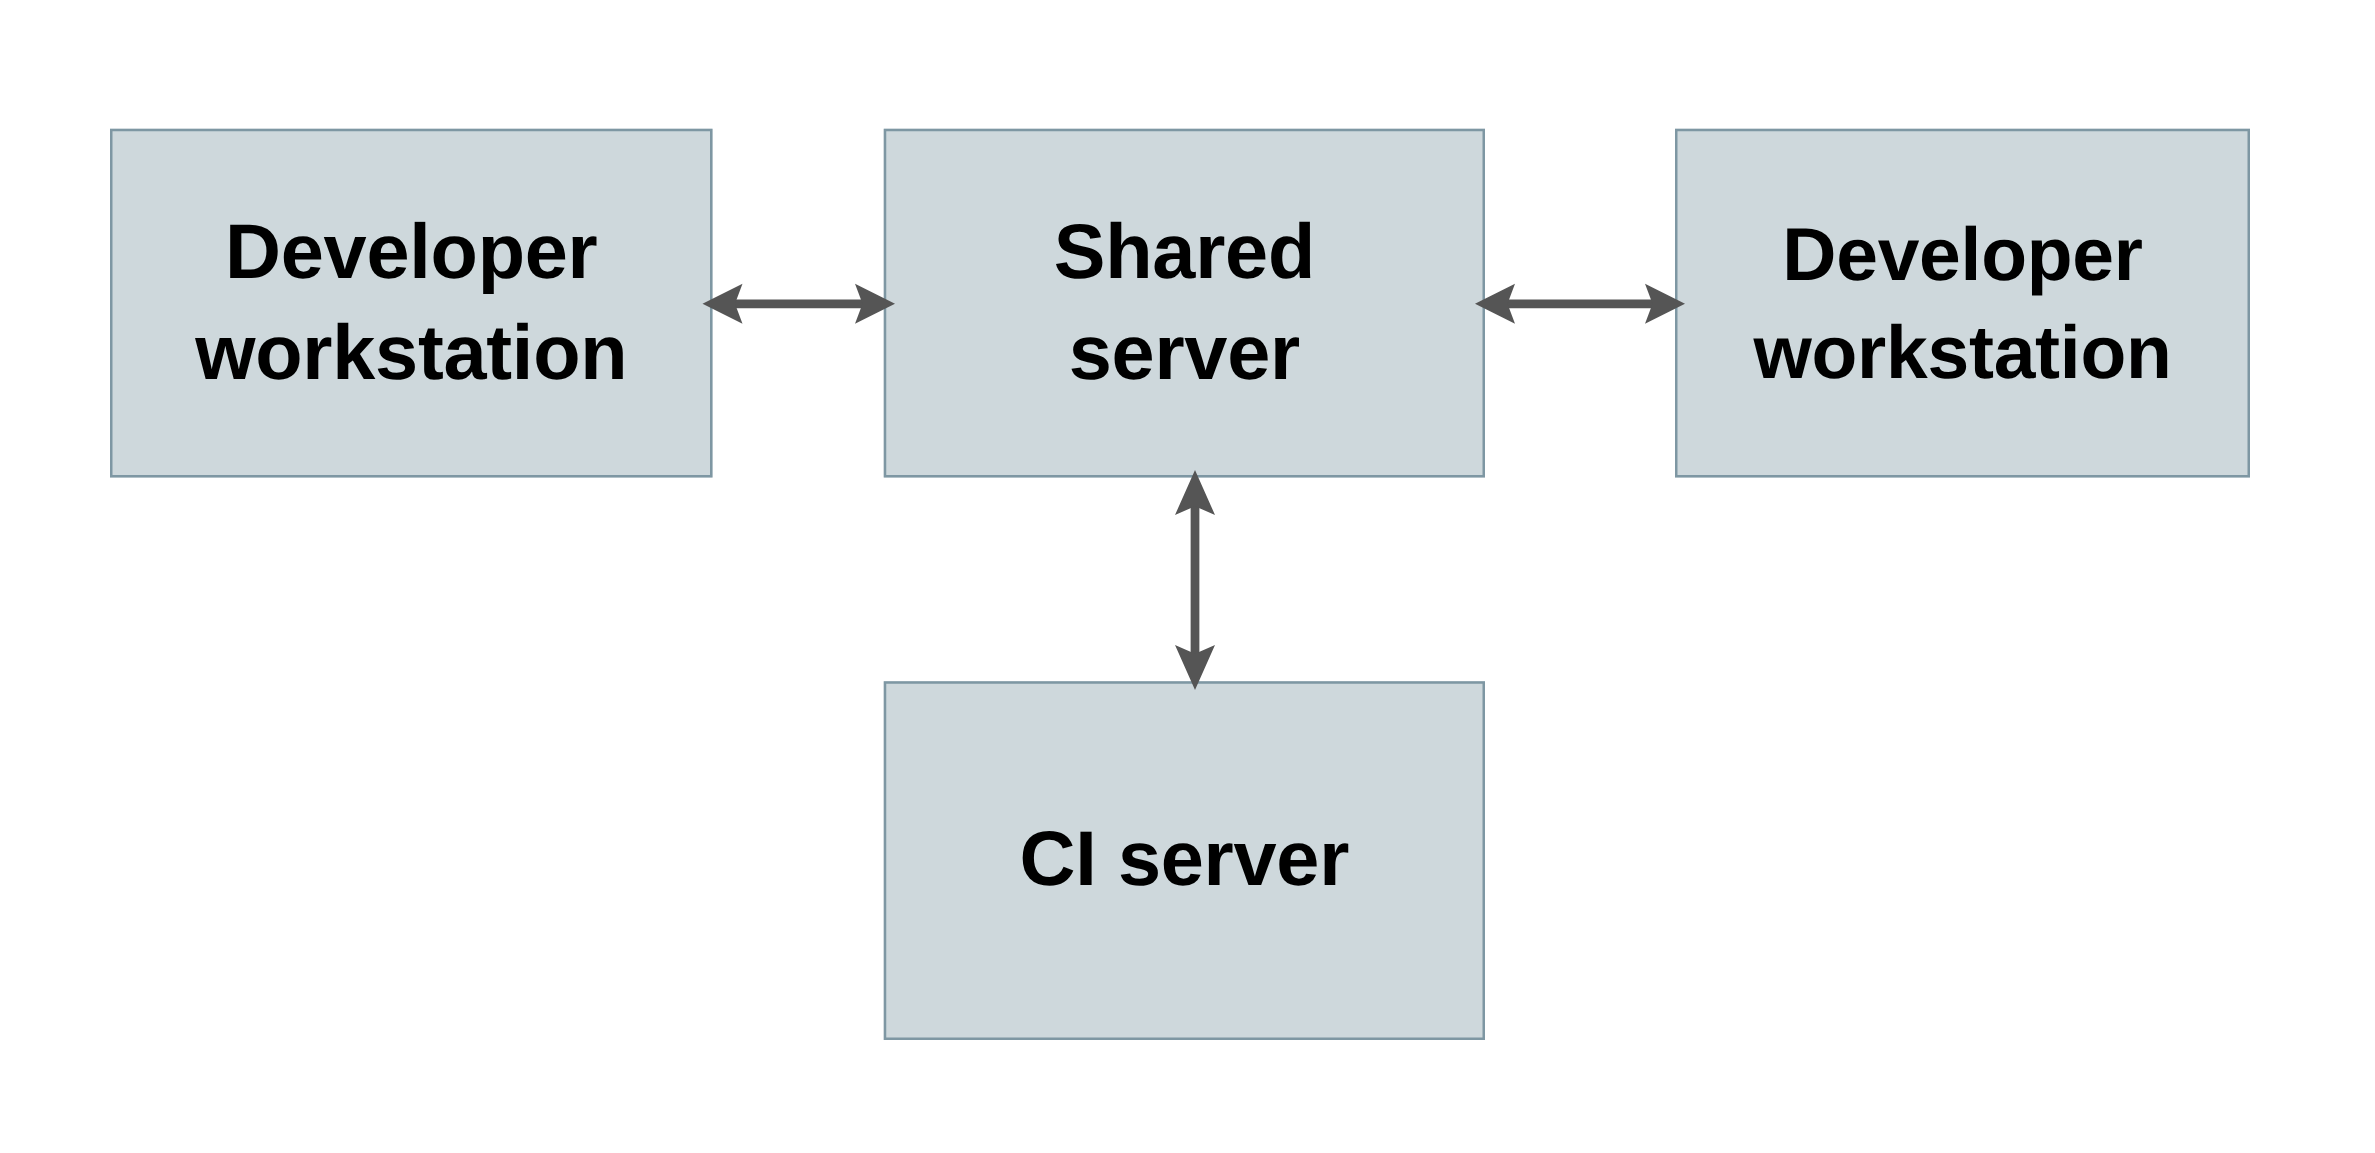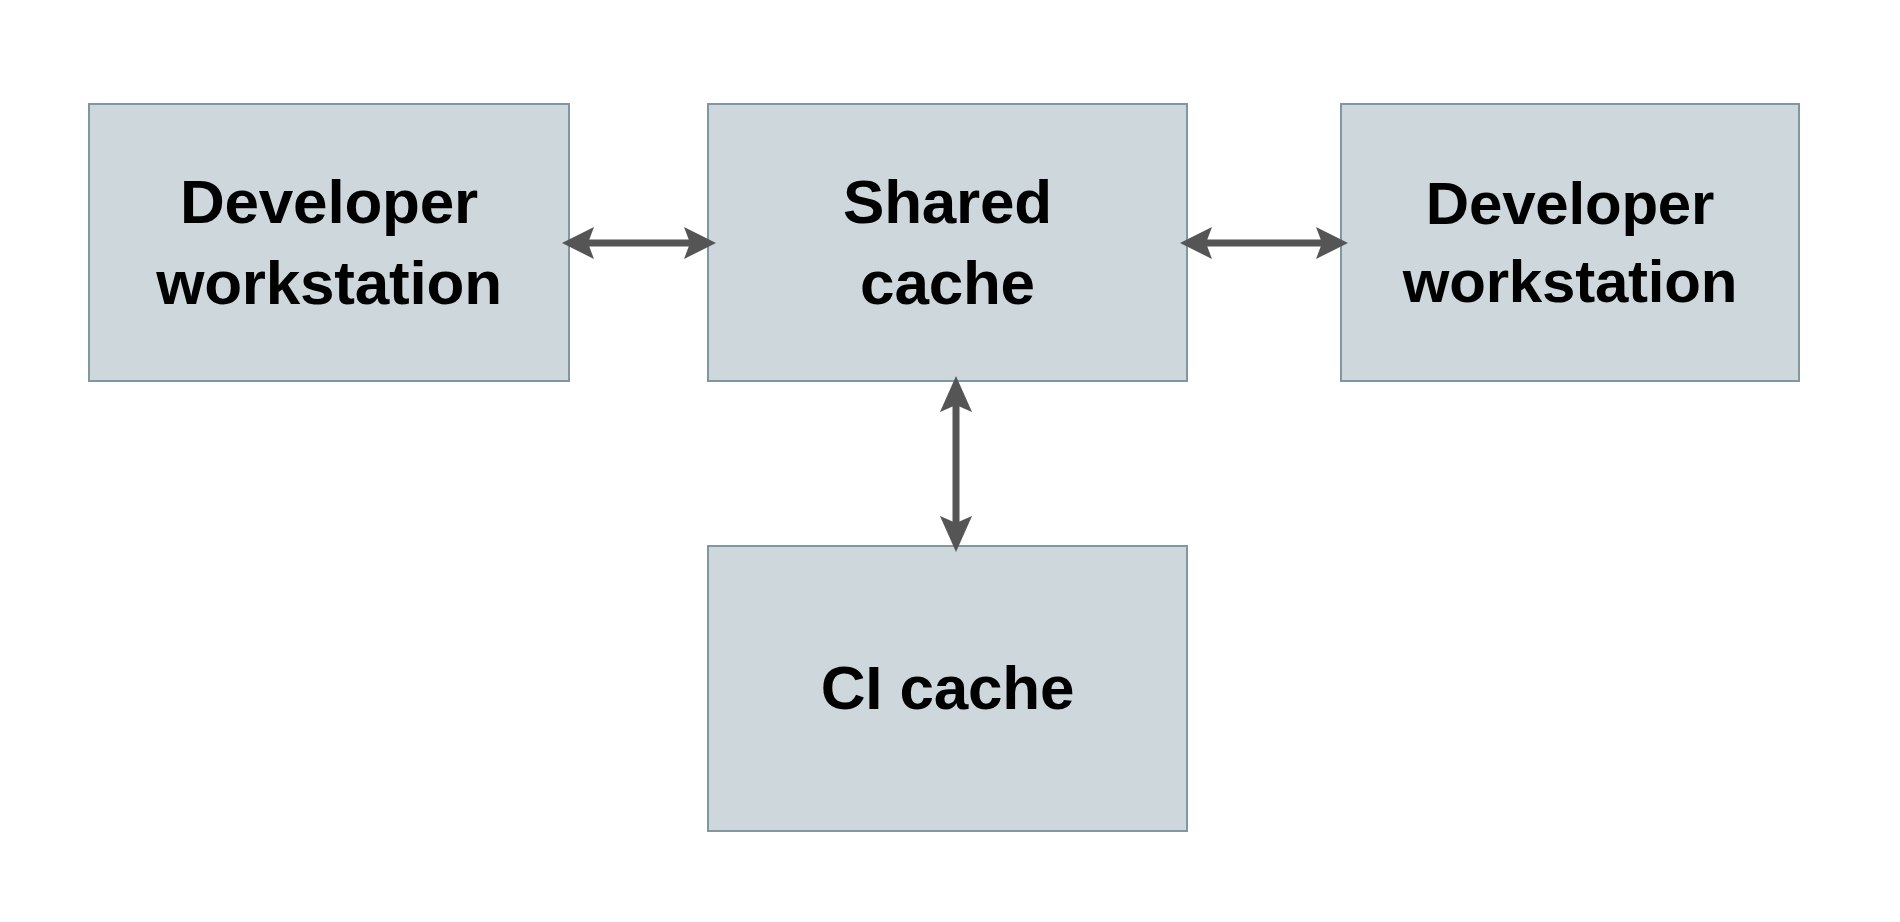--- a/index.html
+++ b/index.html
@@ -65,30 +65,30 @@
 
 <div id="diagram-canvas">
 
   <div class="node" id="node-dev-left">
     <span class="node-label">Developer
 workstation</span>
   </div>
 
   <div class="node" id="node-cache">
     <span class="node-label">Shared
-cache</span>
+server</span>
   </div>
 
   <div class="node" id="node-dev-right">
     <span class="node-label">Developer
 workstation</span>
   </div>
 
   <div class="node" id="node-ci">
-    <span class="node-label">CI cache</span>
+    <span class="node-label">CI server</span>
   </div>
 
   <svg class="connector" id="conn-left-cache" viewBox="0 0 158 62" width="158" height="62">
     <g>
       <path d="M 24 31 L 134 31" stroke="#555555" stroke-width="7" fill="none"></path>
       <path d="M 2 31 L 34 15 L 28 31 L 34 47 Z" fill="#555555"></path>
       <path d="M 156 31 L 124 15 L 130 31 L 124 47 Z" fill="#555555"></path>
     </g>
   </svg>
 

